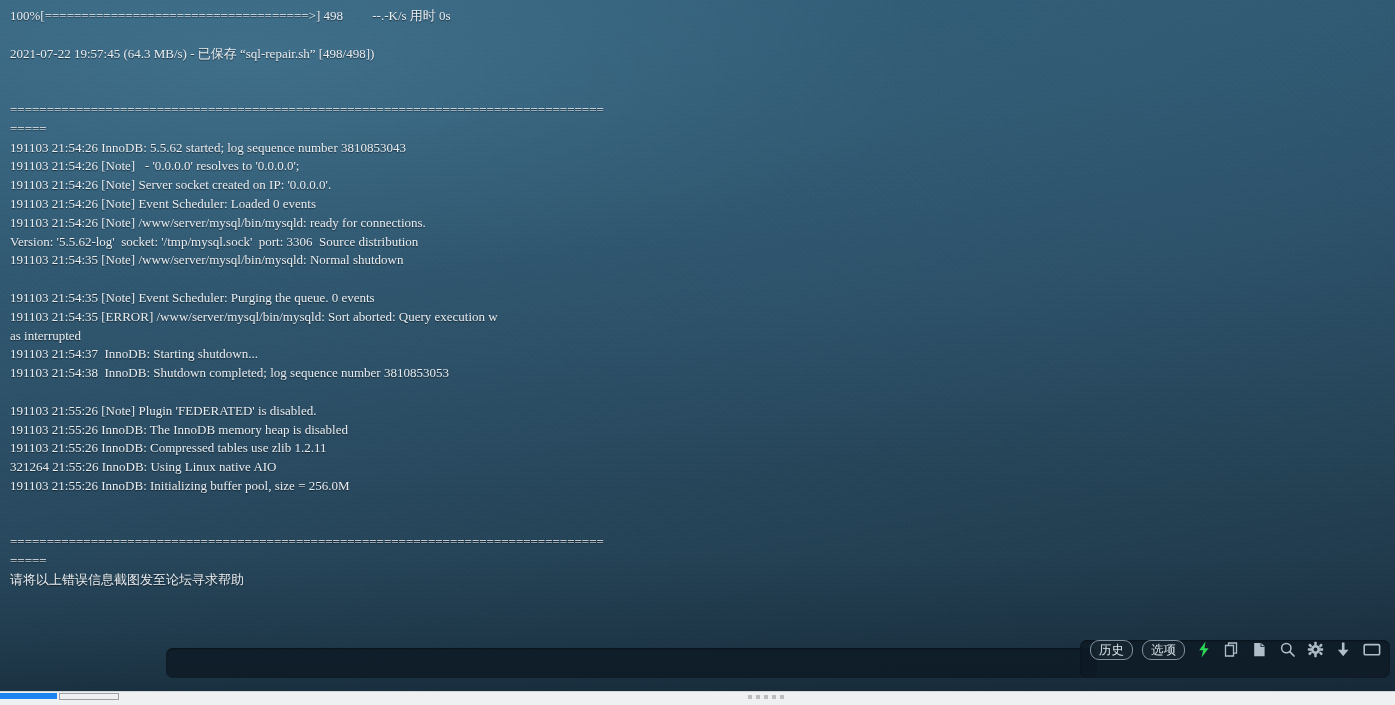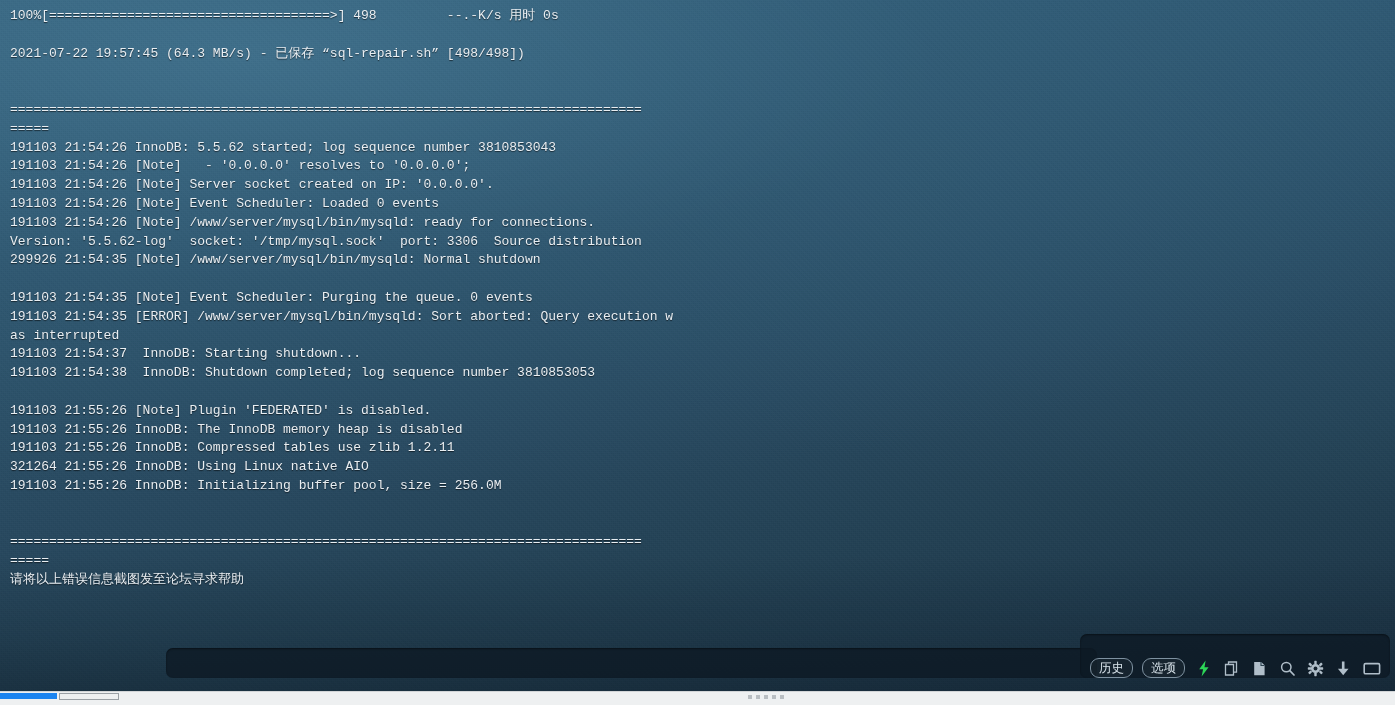--- a/index.html
+++ b/index.html
@@ -82,21 +82,21 @@
     left: 0;
     top: 0;
     right: 0;
     bottom: 60px;
     padding: 7px 0 0 10px;
     box-sizing: border-box;
     overflow: hidden;
   }
 
   .line {
-    font-family: Liberation Mono, monospace;
+    font-family: Liberation Serif, serif;
     font-size: 13px;
     line-height: 18.8px;
     color: #e9eef2;
     white-space: pre;
     letter-spacing: 0px;
     text-shadow: 0 1px 1px rgba(0,0,0,0.55);
     height: 18.8px;
   }
   .line.blank { color: transparent; }
 
@@ -122,23 +122,23 @@
     font-size: 13px;
     padding: 0 10px;
     box-sizing: border-box;
   }
 
   
   #toolbar {
     position: absolute;
     right: 5px;
     bottom: 27px;
-    height: 44px;
+    height: 38px;
     display: flex;
-    align-items: flex-end;
+    align-items: flex-start;
     gap: 9px;
     padding: 0 9px 0 10px;
     border-radius: 7px;
     background: rgba(14,26,37,0.82);
     box-shadow: inset 0 1px 2px rgba(0,0,0,0.45);
   }
 
   .pillbtn {
     font-family: "DejaVu Sans", "Liberation Sans", sans-serif;
     font-size: 12.5px;
@@ -221,21 +221,21 @@
     <div class="line blank"></div>
     <div class="line blank"></div>
     <div class="line">=================================================================================</div>
     <div class="line">=====</div>
     <div class="line">191103 21:54:26 InnoDB: 5.5.62 started; log sequence number 3810853043</div>
     <div class="line">191103 21:54:26 [Note]   - '0.0.0.0' resolves to '0.0.0.0';</div>
     <div class="line">191103 21:54:26 [Note] Server socket created on IP: '0.0.0.0'.</div>
     <div class="line">191103 21:54:26 [Note] Event Scheduler: Loaded 0 events</div>
     <div class="line">191103 21:54:26 [Note] /www/server/mysql/bin/mysqld: ready for connections.</div>
     <div class="line">Version: '5.5.62-log'  socket: '/tmp/mysql.sock'  port: 3306  Source distribution</div>
-    <div class="line">299926 21:54:35 [Note] /www/server/mysql/bin/mysqld: Normal shutdown</div>
+    <div class="line">191103 21:54:35 [Note] /www/server/mysql/bin/mysqld: Normal shutdown</div>
     <div class="line blank"></div>
     <div class="line">191103 21:54:35 [Note] Event Scheduler: Purging the queue. 0 events</div>
     <div class="line">191103 21:54:35 [ERROR] /www/server/mysql/bin/mysqld: Sort aborted: Query execution w</div>
     <div class="line">as interrupted</div>
     <div class="line">191103 21:54:37  InnoDB: Starting shutdown...</div>
     <div class="line">191103 21:54:38  InnoDB: Shutdown completed; log sequence number 3810853053</div>
     <div class="line blank"></div>
     <div class="line">191103 21:55:26 [Note] Plugin 'FEDERATED' is disabled.</div>
     <div class="line">191103 21:55:26 InnoDB: The InnoDB memory heap is disabled</div>
     <div class="line">191103 21:55:26 InnoDB: Compressed tables use zlib 1.2.11</div>

